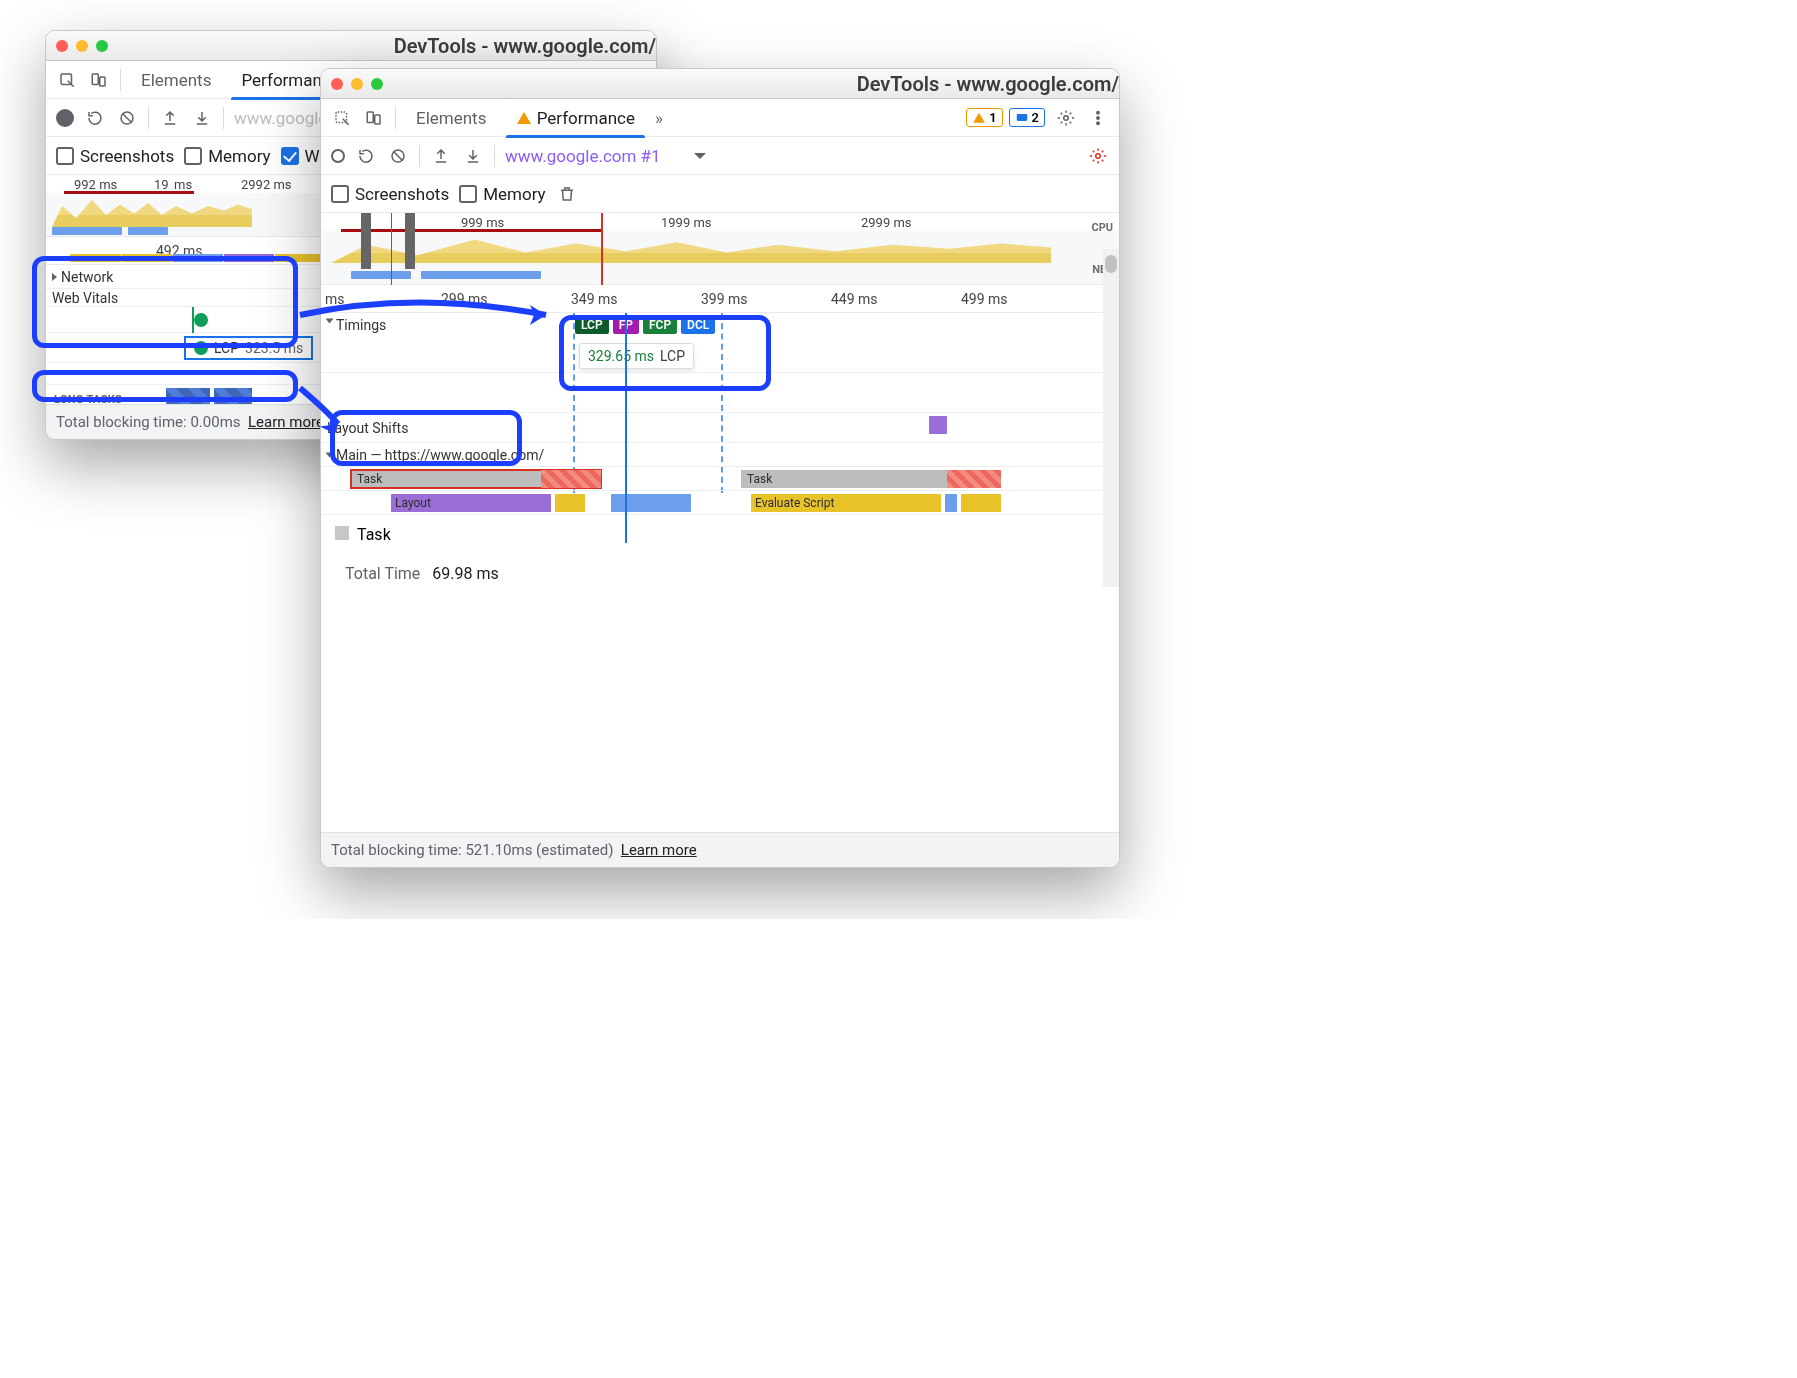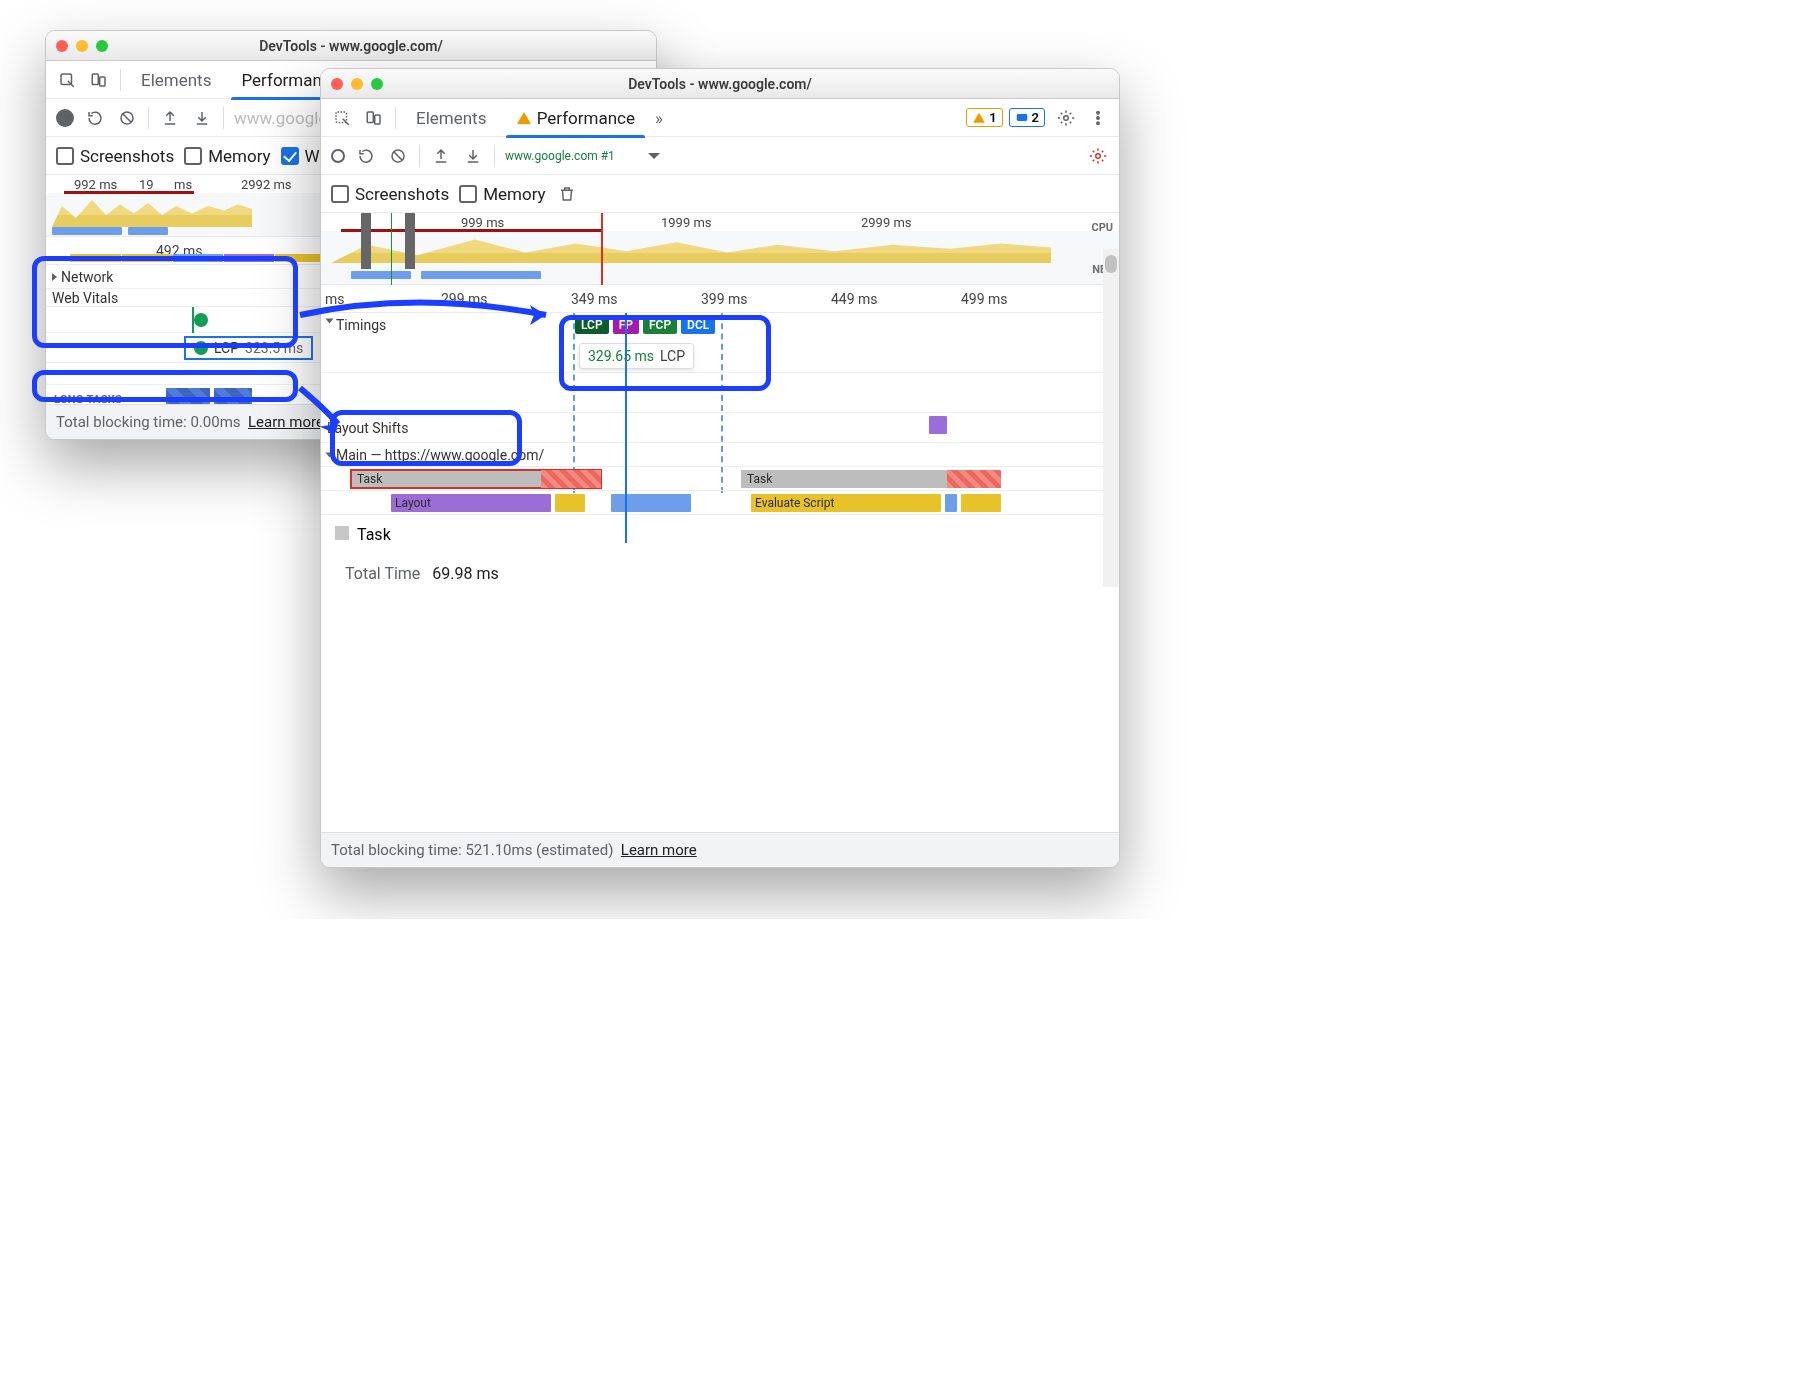--- a/index.html
+++ b/index.html
@@ -27,21 +27,21 @@
   }
   *{box-sizing:border-box;font-family:-apple-system,BlinkMacSystemFont,"Segoe UI",Roboto,Helvetica,Arial,sans-serif;}
   body{margin:0;background:#fff;width:1197px;height:919px;position:relative;}
   .window{position:absolute;border:1px solid var(--mac-border);border-radius:10px;background:#fff;overflow:hidden;box-shadow:0 25px 60px rgba(0,0,0,.35);}
   .win-a{left:45px;top:30px;width:612px;height:410px;z-index:1;}
   .win-b{left:320px;top:68px;width:800px;height:800px;z-index:2;}
   .titlebar{height:30px;background:linear-gradient(#fafafa,#e9e9e9);border-bottom:1px solid var(--mac-border);display:flex;align-items:center;padding:0 10px;position:relative;}
   .lights{display:flex;gap:8px;}
   .light{width:12px;height:12px;border-radius:50%;}
   .l-red{background:#ff5f57;}.l-yel{background:#febc2e;}.l-grn{background:#28c840;}
-  .title{position:absolute;left:0;right:0;text-align:center;font-size:14px;font-weight:600;color:#3c3c3c;}
+  .title{position:absolute;left:0;right:0;text-align:right;font-size:20px;font-weight:600;color:#3c3c3c;}
   
   .devrow{height:38px;border-bottom:1px solid #e8eaed;display:flex;align-items:center;padding:0 10px;font-size:17px;color:var(--grey-text);gap:10px;}
   .tabs .tab{padding:0 10px;line-height:38px;position:relative;cursor:pointer;}
   .tabs .tab.active{color:var(--text);}
   .tabs .tab.active::after{content:"";position:absolute;left:0;right:0;bottom:-1px;height:3px;background:var(--tab-active);border-radius:2px 2px 0 0;}
   .vsep{width:1px;height:22px;background:#dadce0;}
   .ico{display:inline-flex;align-items:center;justify-content:center;width:22px;height:22px;color:#5f6368;}
   .ico svg{width:18px;height:18px;stroke:currentColor;fill:none;stroke-width:2;}
   .dot-record{width:14px;height:14px;border:2px solid #5f6368;border-radius:50%;}
   .dot-record.filled{background:#5f6368;border:none;width:18px;height:18px;}
@@ -188,21 +188,21 @@
         <span>Memory</span>
       </span>
     <span class="chk">
         <span class="box checked"></span>
         <span>Web Vital</span>
       </span>
   </div>
 
   <div class="overview" style="height:62px;">
     <span class="ov-tick" style="left:28px">992 ms</span>
-    <span class="ov-tick" style="left:93px">19</span>
+    <span class="ov-tick" style="left:108px">19</span>
     <span class="ov-tick" style="left:128px">ms</span>
     <span class="ov-tick" style="left:195px">2992 ms</span>
     <span class="ov-tick" style="left:290px">3992 m</span>
     <div class="ov-strip" style="left:18px;width:130px;"></div>
     <div class="ov-mount" style="left:6px;width:200px;"></div>
     <div class="ov-bar" style="left:6px;width:70px;top:52px;"></div>
     <div class="ov-bar" style="left:82px;width:40px;top:52px;"></div>
   </div>
 
   <div class="axis">
@@ -348,21 +348,21 @@
         <svg viewBox="0 0 24 24">
           <path d="M12 4v12M7 9l5-5 5 5M5 20h14"></path>
         </svg>
       </span>
     <span class="ico">
         <svg viewBox="0 0 24 24">
           <path d="M12 4v12M7 11l5 5 5-5M5 20h14"></path>
         </svg>
       </span>
     <div class="vsep"></div>
-    <span style="color:#15803d;font-size:12px">www.google.com #1</span>
+    <span style="color:#8b5cf6;font-size:17px">www.google.com #1</span>
     <span class="ico" style="margin-left:18px">
         <svg viewBox="0 0 24 24">
           <path d="M4 8 L12 16 L20 8" fill="#5f6368" stroke="none"></path>
         </svg>
       </span>
     <div style="flex:1"></div>
     <span class="ico" style="color:#d93025">
         <svg viewBox="0 0 24 24">
           <circle cx="12" cy="12" r="3"></circle>
           <path d="M12 2v3M12 19v3M4 12H1M23 12h-3M5 5l2 2M17 17l2 2M19 5l-2 2M7 17l-2 2"></path>

